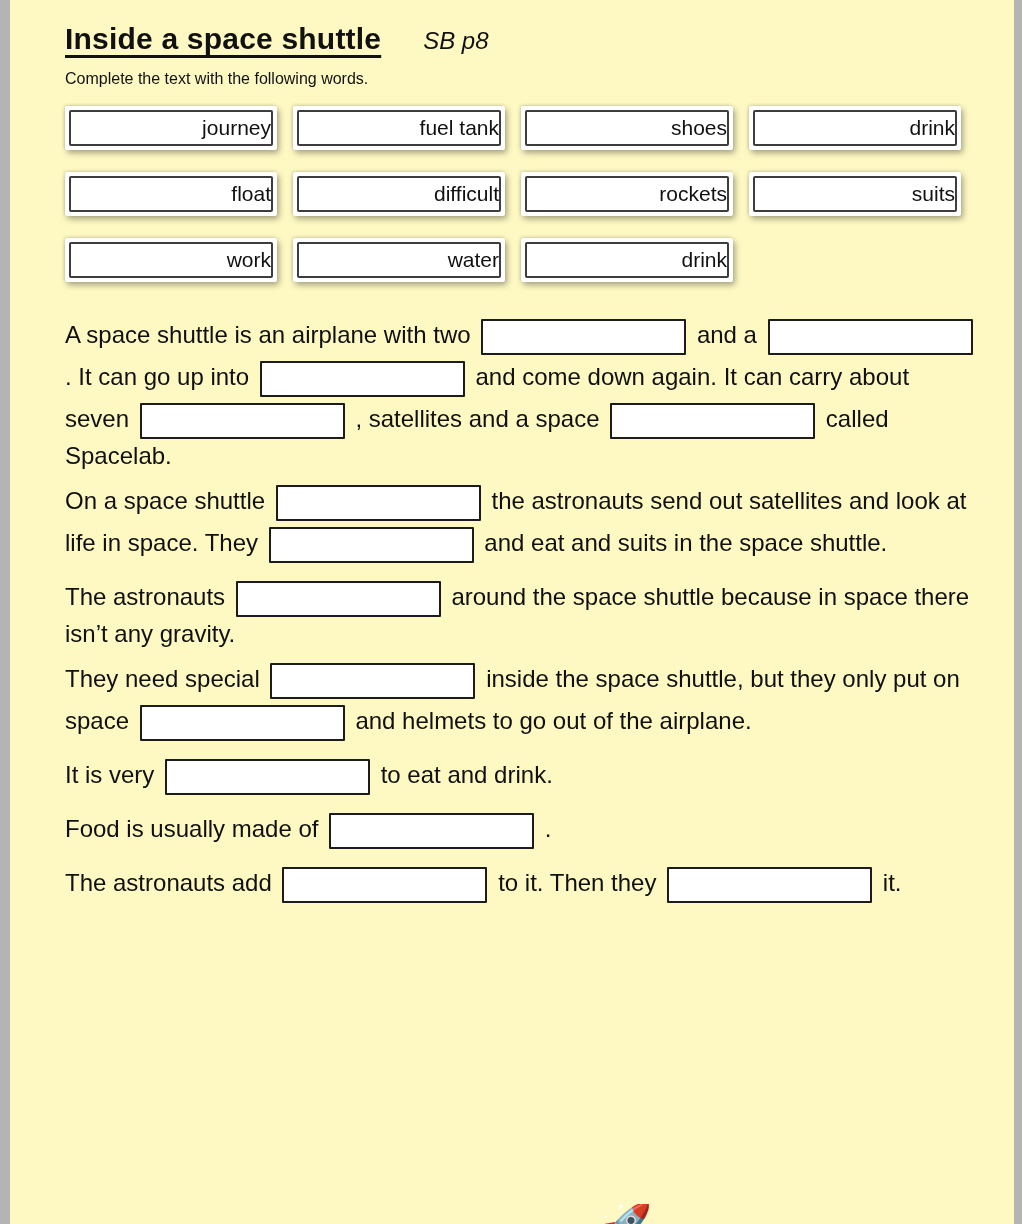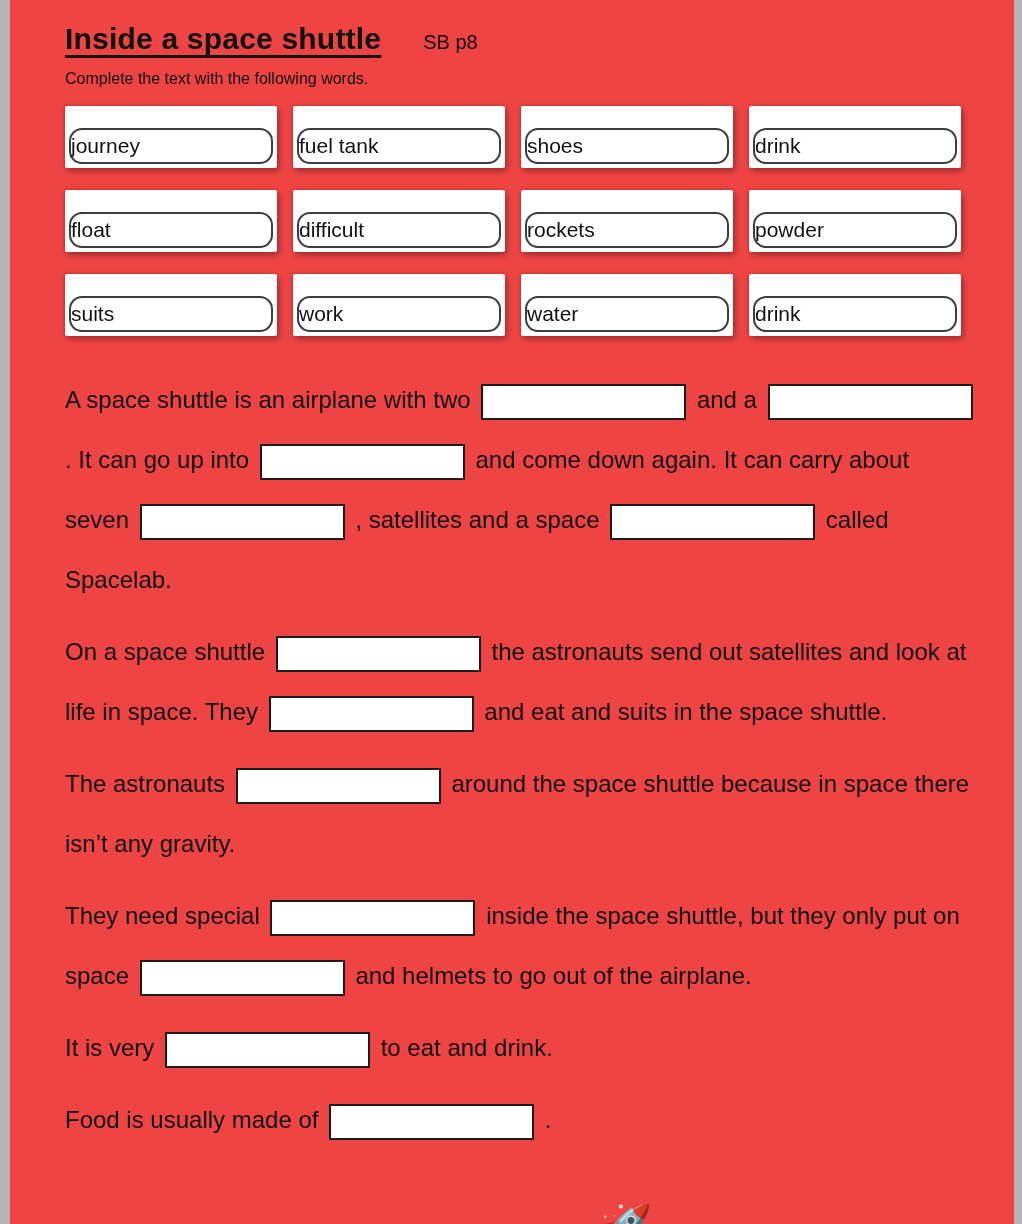--- a/index.html
+++ b/index.html
@@ -5,21 +5,21 @@
   html, body {
     margin: 0;
     padding: 0;
     background: #b4b4b4;
     font-family: "Liberation Sans", sans-serif;
   }
   .page {
     width: 1004px;
     min-height: 1224px;
     margin-left: 10px;
-    background: #ef4444;
+    background: #fef9c3;
     box-sizing: border-box;
     padding: 18px 30px 0 55px;
     position: relative;
     overflow: hidden;
   }
   .title-row {
     display: flex;
     align-items: baseline;
     gap: 42px;
     margin-top: 4px;
@@ -27,22 +27,23 @@
   .worksheet-title {
     font-size: 30px;
     font-weight: bold;
     color: #111;
     text-decoration: underline;
     text-decoration-thickness: 3px;
     text-underline-offset: 6px;
     letter-spacing: 0.2px;
   }
   .page-ref {
-    font-size: 20px;
+    font-size: 24px;
     color: #111;
+    font-style: italic;
   }
   .instruction {
     margin-top: 14px;
     font-size: 16px;
     color: #111;
   }
   .word-bank {
     margin-top: 18px;
     display: flex;
     flex-wrap: wrap;
@@ -53,35 +54,34 @@
   .word-card {
     width: 212px;
     box-sizing: border-box;
     background: #ffffff;
     padding: 4px;
     box-shadow: 2px 3px 6px rgba(0,0,0,0.35), -1px -1px 3px rgba(0,0,0,0.12);
     border-radius: 2px;
   }
   .word-inner {
     border: 2px solid #3d3d3d;
-    border-radius: 13px;
+    border-radius: 2px;
     height: 32px;
     line-height: 32px;
-    text-align: left;
+    text-align: right;
     font-size: 21px;
     color: #111;
     background: #fff;
-    margin-top: 18px;
   }
   .passage {
     margin-top: 34px;
     width: 912px;
     font-size: 24px;
     color: #101010;
-    line-height: 60px;
+    line-height: 28px;
   }
   .para {
     margin: 0 0 12px 0;
   }
   .blank {
     display: inline-block;
     box-sizing: border-box;
     width: 205px;
     height: 36px;
     border: 2px solid #1c1c1c;
@@ -132,42 +132,40 @@
       <div class="word-card">
         <div class="word-inner">float</div>
       </div>
       <div class="word-card">
         <div class="word-inner">difficult</div>
       </div>
       <div class="word-card">
         <div class="word-inner">rockets</div>
       </div>
       <div class="word-card">
-        <div class="word-inner">powder</div>
-      </div>
-      <div class="word-card">
         <div class="word-inner">suits</div>
       </div>
       <div class="word-card">
         <div class="word-inner">work</div>
       </div>
       <div class="word-card">
         <div class="word-inner">water</div>
       </div>
       <div class="word-card">
         <div class="word-inner">drink</div>
       </div>
     </div>
 
   <div class="passage">
       <p class="para"><span>A space shuttle is an airplane with two </span><span class="blank"></span><span> and a </span><span class="blank"></span><span> . It can go up into </span><span class="blank"></span><span> and come down again. It can carry about seven </span><span class="blank"></span><span> , satellites and a space </span><span class="blank"></span><span> called Spacelab.</span></p>
       <p class="para"><span>On a space shuttle </span><span class="blank"></span><span> the astronauts send out satellites and look at life in space. They </span><span class="blank"></span><span> and eat and suits in the space shuttle.</span></p>
       <p class="para"><span>The astronauts </span><span class="blank"></span><span> around the space shuttle because in space there isn’t any gravity.</span></p>
       <p class="para"><span>They need special </span><span class="blank"></span><span> inside the space shuttle, but they only put on space </span><span class="blank"></span><span> and helmets to go out of the airplane.</span></p>
       <p class="para"><span>It is very </span><span class="blank"></span><span> to eat and drink.</span></p>
       <p class="para"><span>Food is usually made of </span><span class="blank"></span><span> .</span></p>
+      <p class="para"><span>The astronauts add </span><span class="blank"></span><span> to it. Then they </span><span class="blank"></span><span> it.</span></p>
     </div>
 
   <div class="bottom-art">
     <span>🚀</span>
   </div>
 
 </div>
 
 </body></html>

